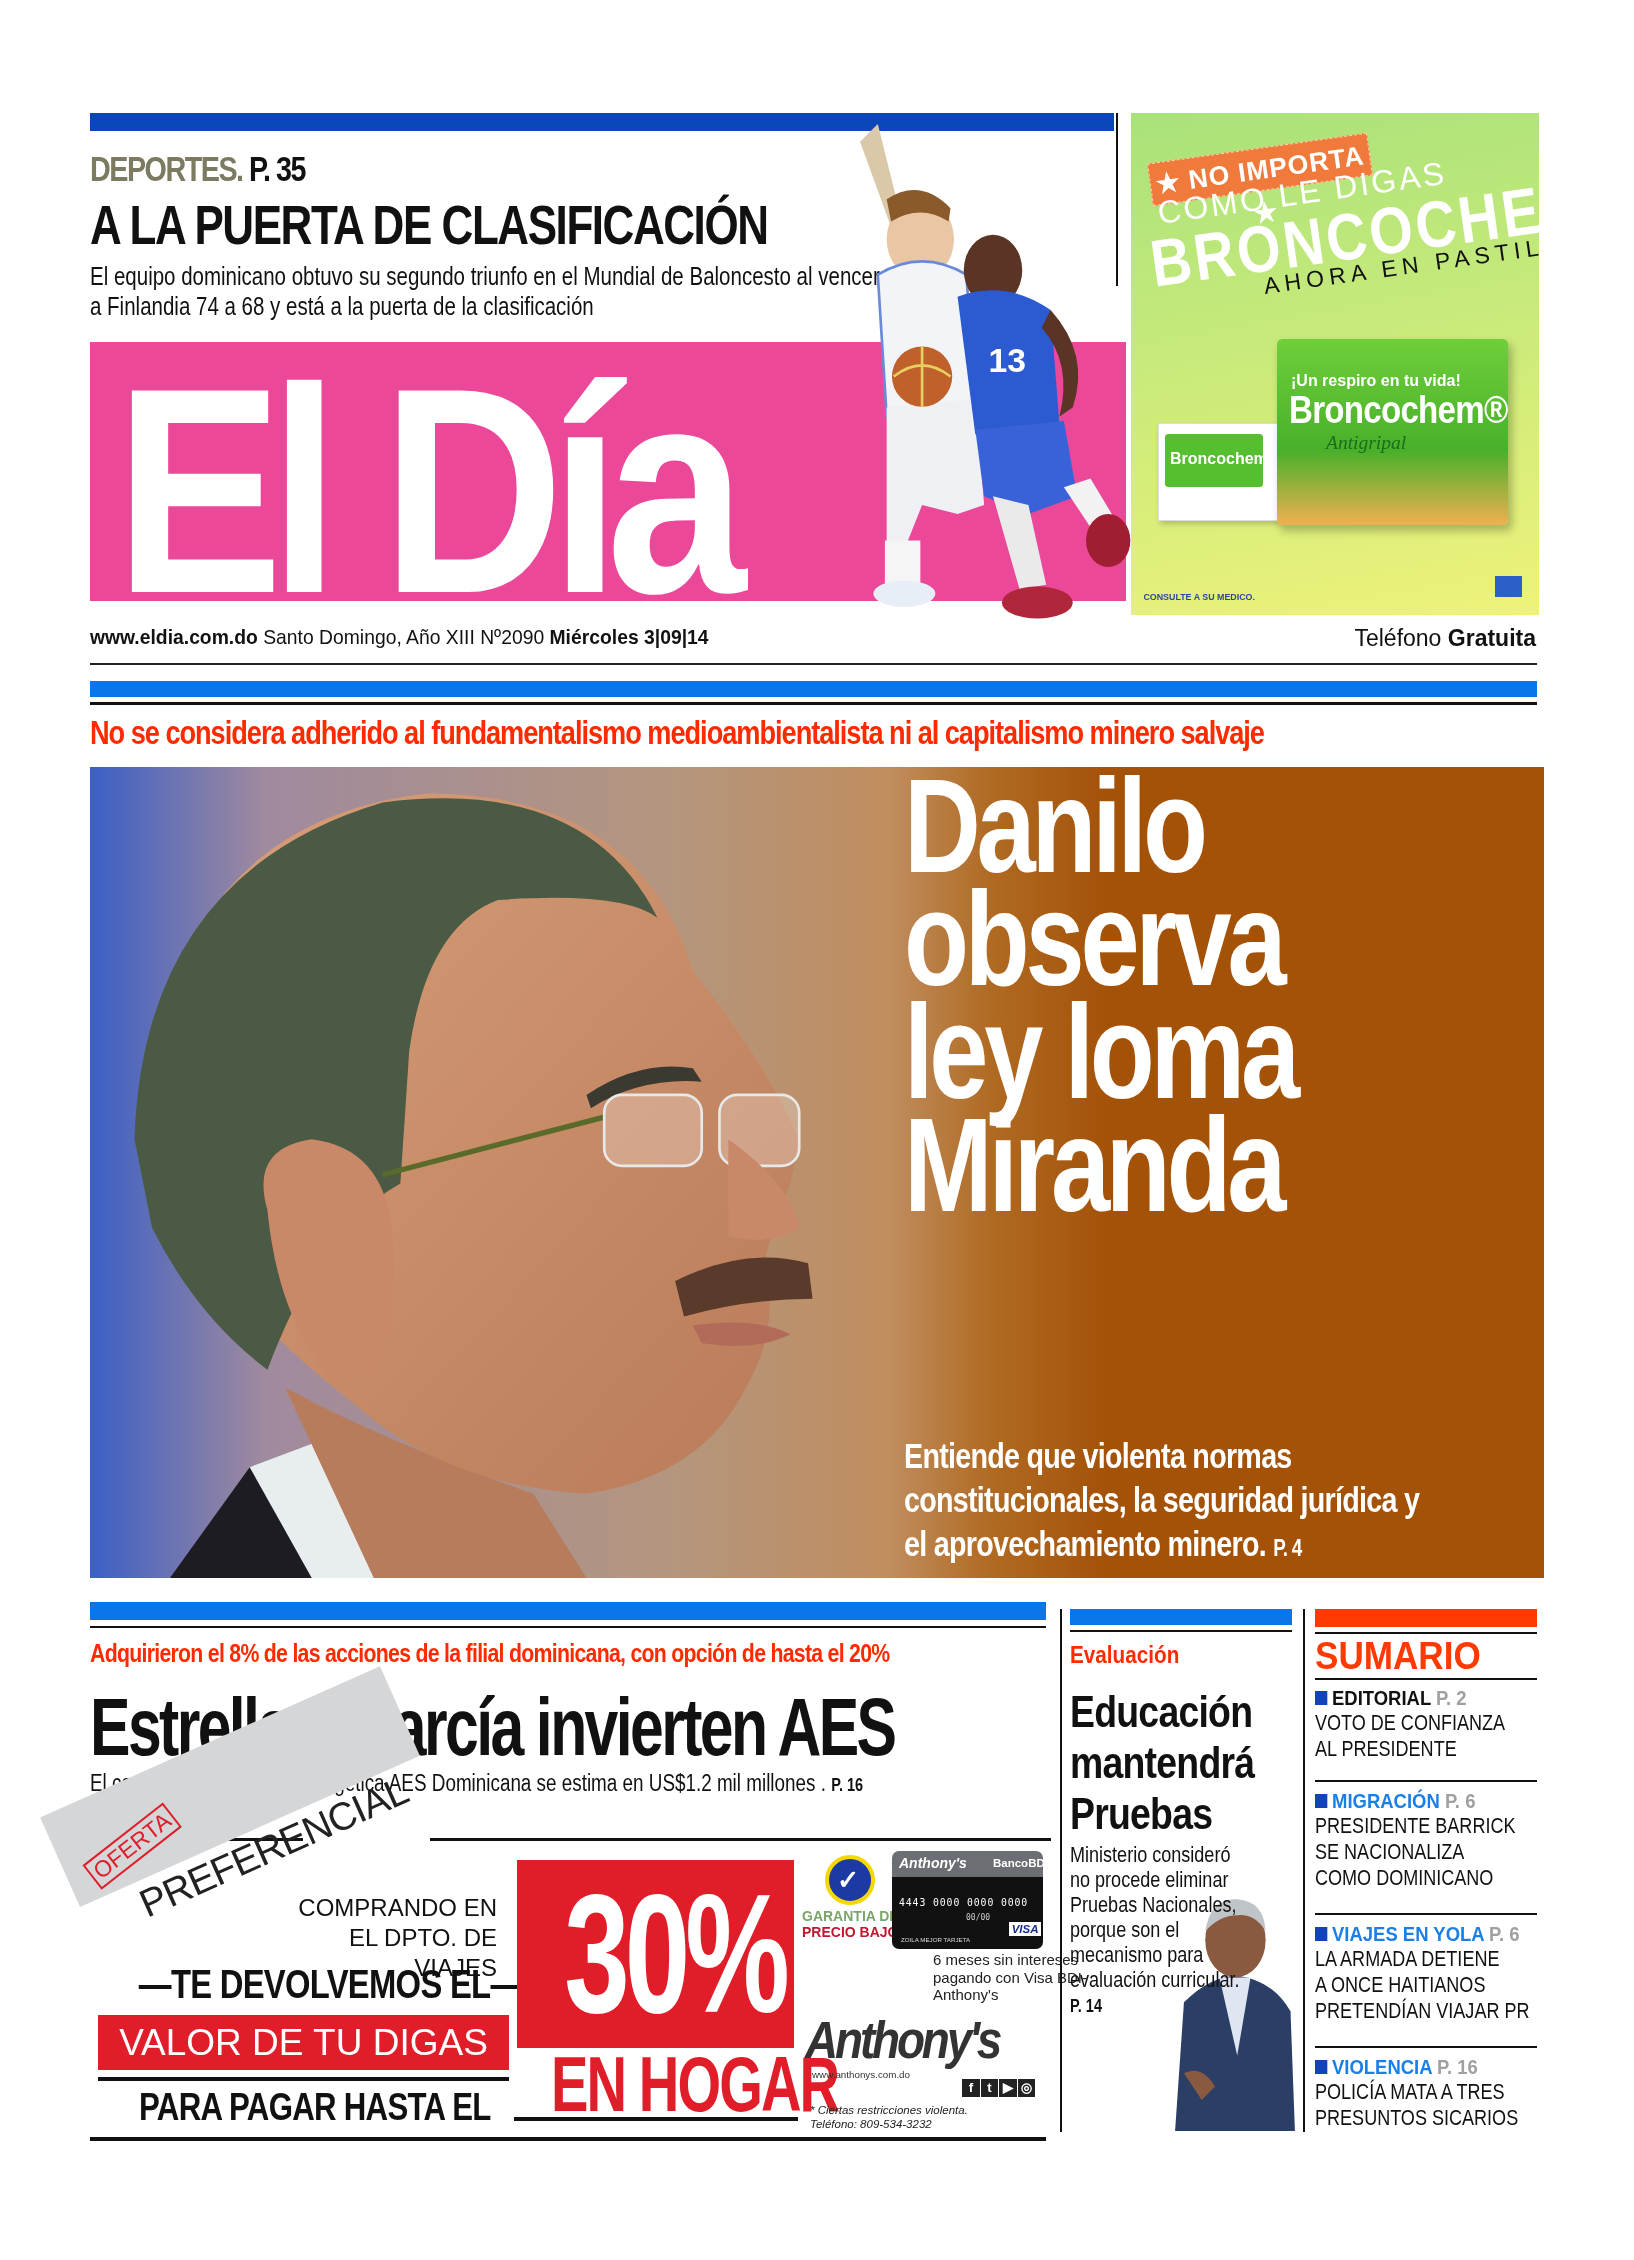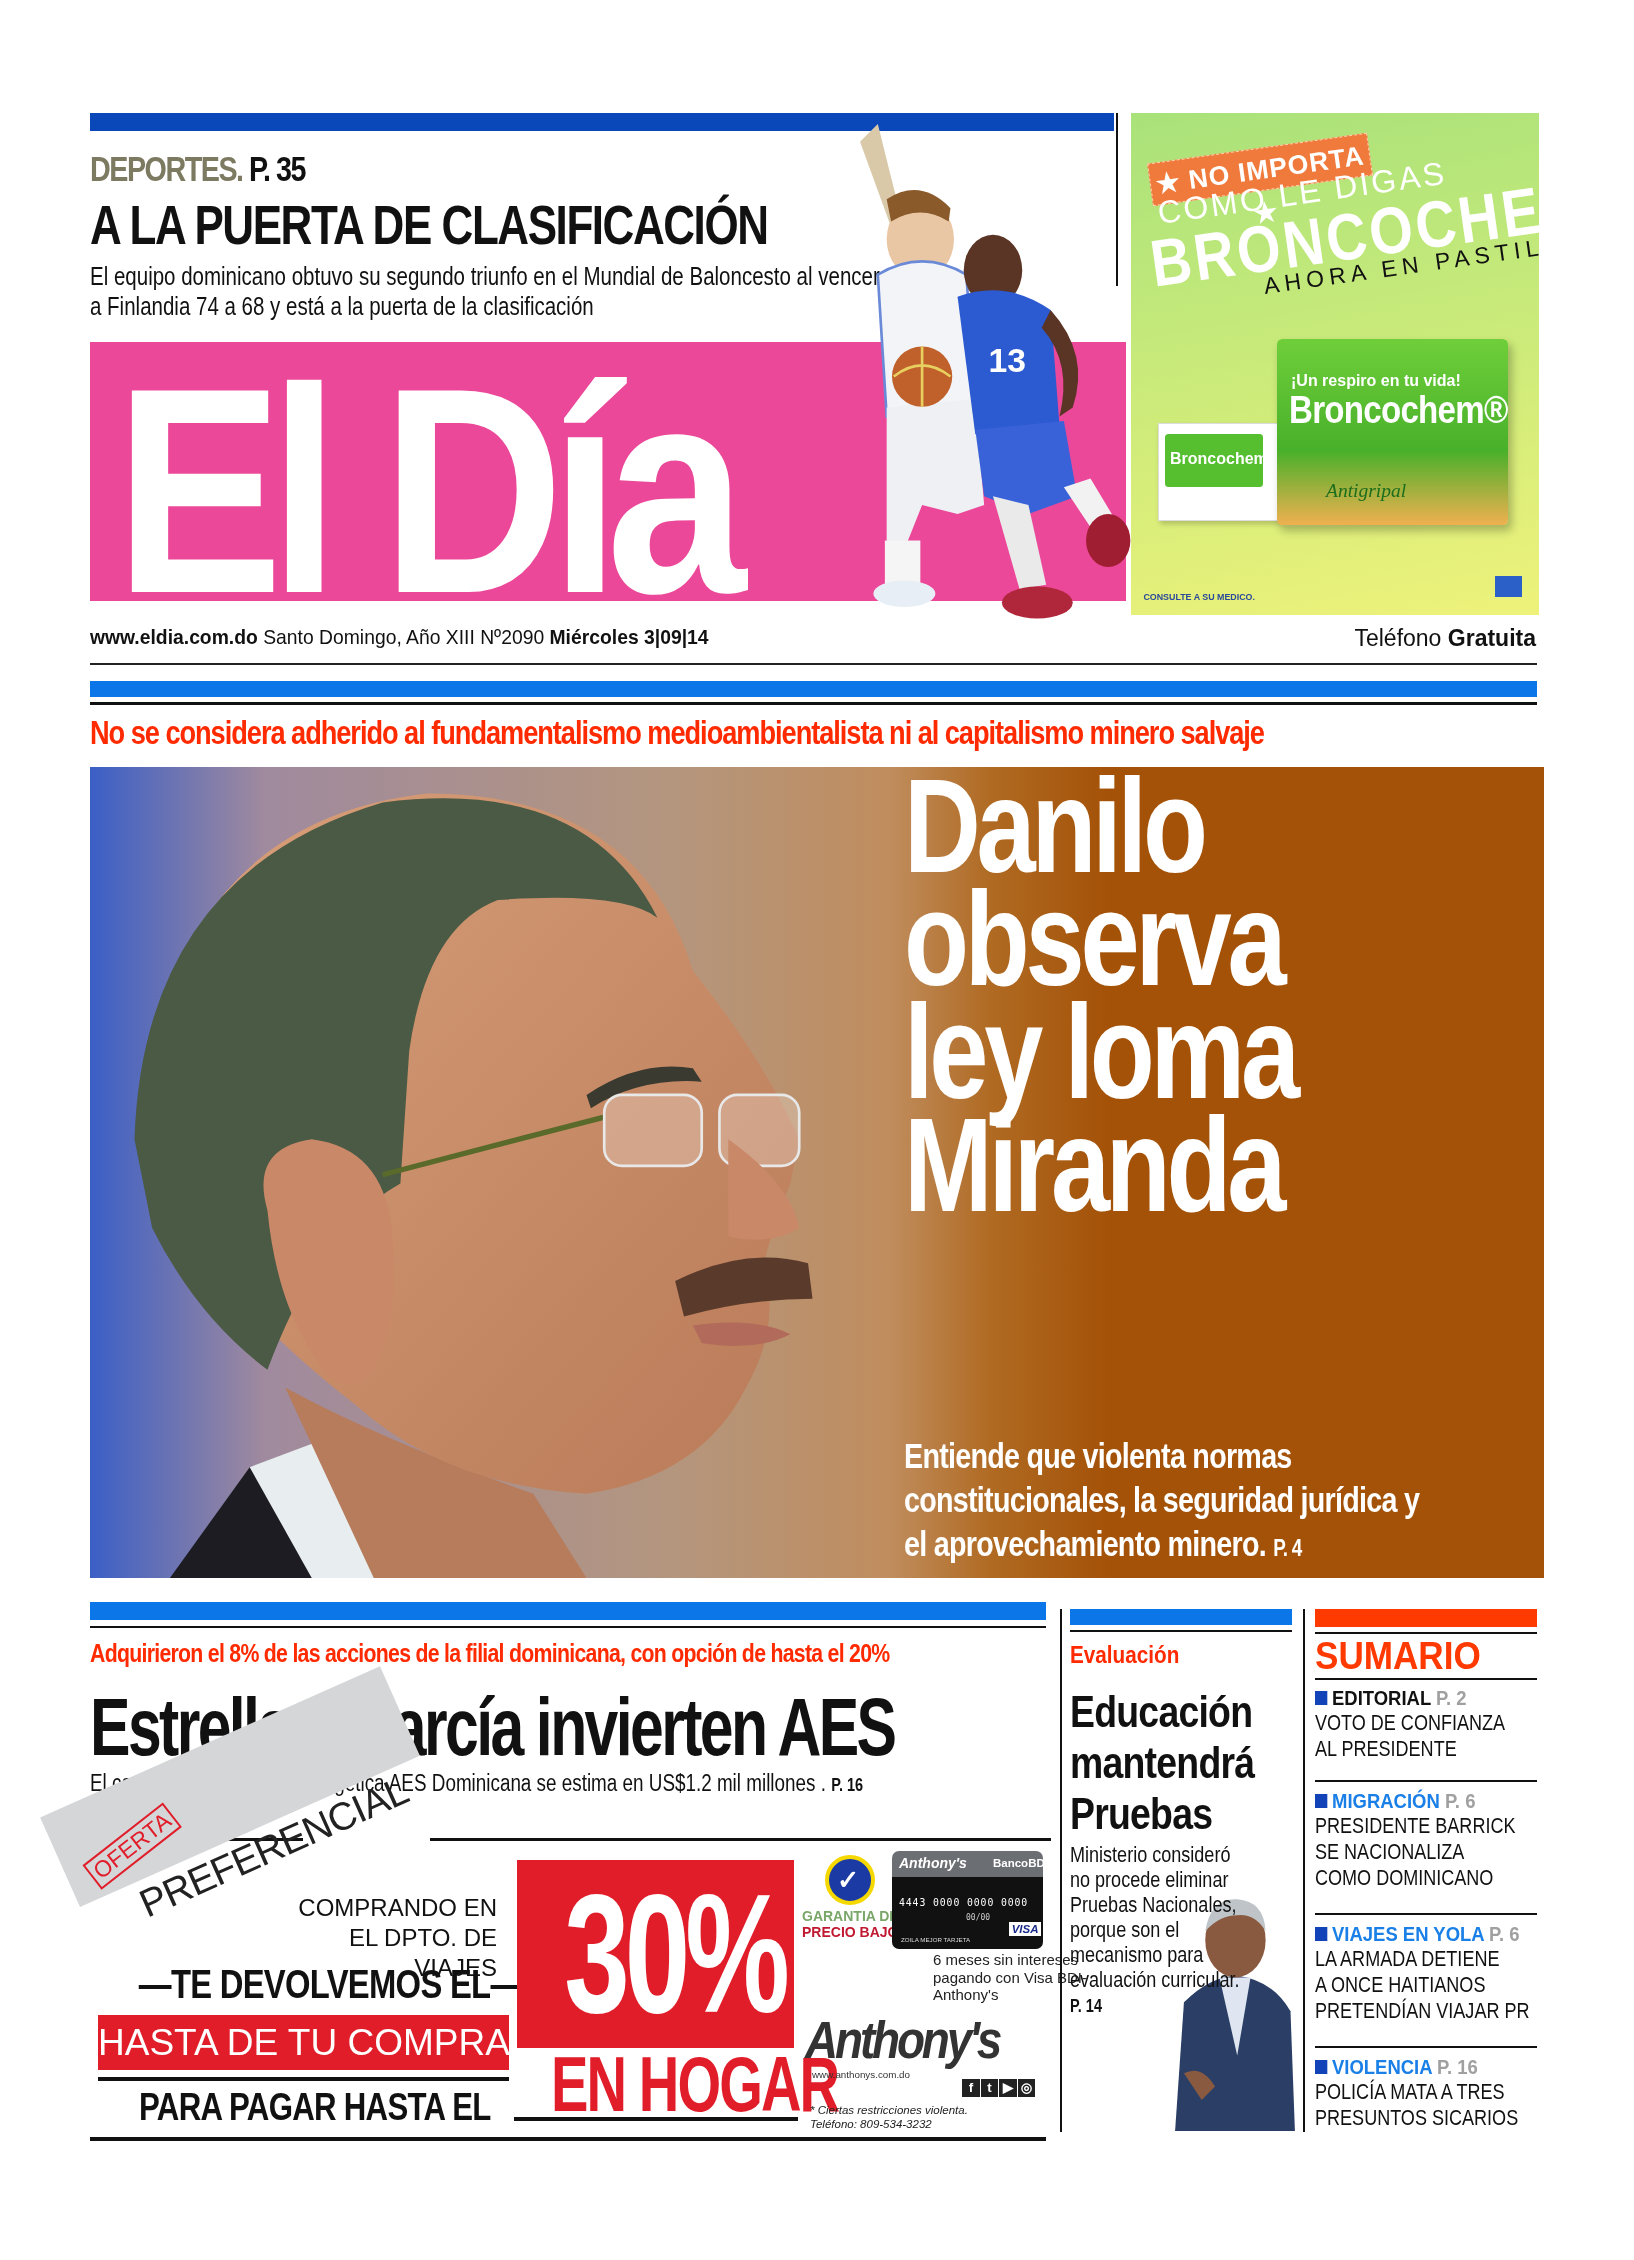--- a/index.html
+++ b/index.html
@@ -25,21 +25,21 @@
 
   
   #ad-broncochem { left: 1131px; top: 113px; width: 408px; height: 502px; background: linear-gradient(170deg, #a9e27a 0%, #c8ea7a 45%, #eef27a 100%); overflow: hidden; }
   #ad-ribbon { left: 17.7px; top: 35px; width: 222px; height: 43px; background: #f07a3c; transform: rotate(-8deg); color: #fff; font-weight: 700; font-size: 26.6px; text-align: center; line-height: 43px; letter-spacing: 0.9px; border: 1.8px dashed #ffd2b0; }
   #ad-line1 { left: 26.6px; top: 82px; color: #fff; font-size: 32px; letter-spacing: 2.7px; transform: rotate(-8deg); transform-origin: left; white-space: nowrap; }
   #ad-brand { left: 19.5px; top: 113px; color: #fff; font-size: 66px; font-weight: 700; letter-spacing: 3.5px; transform: rotate(-8deg) scaleX(0.85); transform-origin: left; white-space: nowrap; }
   #ad-tagline { left: 133px; top: 160px; color: #111; font-size: 23px; letter-spacing: 5.3px; transform: rotate(-8deg); transform-origin: left; white-space: nowrap; }
   #ad-box { left: 146px; top: 226px; width: 231px; height: 186px; background: linear-gradient(180deg, #6fcf3a 0%, #48b02a 60%, #f0b050 100%); border-radius: 5.3px; box-shadow: 3.5px 5.3px 8.9px rgba(0,0,0,.25); }
   #ad-box-slogan { left: 160px; top: 259px; color: #fff; font-size: 16px; font-weight: 700; }
   #ad-box-brand { left: 158px; top: 275px; color: #fff; font-size: 39px; font-weight: 700; letter-spacing: -0.9px; transform: scaleX(0.85); transform-origin: left; }
-  #ad-box-sub { left: 195px; top: 319px; color: #1c6d1c; font-size: 19.5px; font-style: italic; font-family: "Liberation Serif", serif; margin-top: 48px; }
+  #ad-box-sub { left: 195px; top: 319px; color: #1c6d1c; font-size: 19.5px; font-style: italic; font-family: "Liberation Serif", serif; }
   #ad-sachet { left: 26.6px; top: 310px; width: 124px; height: 98px; background: #fff; border: 0.9px solid #ddd; box-shadow: 1.8px 2.7px 5.3px rgba(0,0,0,.2); }
   #ad-sachet-inner { left: 34px; top: 321px; width: 98px; height: 53px; background: #55bf30; border-radius: 3.5px; }
   #ad-sachet-brand { left: 39px; top: 337px; color: #fff; font-size: 16px; font-weight: 700; }
   #ad-consult { left: 12.4px; top: 479px; color: #2a4a9a; font-size: 8.9px; font-weight: 700; }
   #ad-maker-logo { left: 364px; top: 463px; width: 26.6px; height: 21px; background: #2a60c8; }
 
   
   #dateline { left: 90px; top: 625px; font-size: 21px; white-space: nowrap; transform: scaleX(0.92); transform-origin: left; }
   #dateline .url { font-weight: 700; }
   #dateline .date { font-weight: 700; }
@@ -257,21 +257,21 @@
 <div id="ad-rule-top-l" class="abs"></div>
 <div id="ad-rule-top-r" class="abs"></div>
 <div id="ad-grey-band" class="abs"></div>
 <div id="ad-oferta" class="abs">OFERTA</div>
 <div id="ad-preferencial" class="abs">PREFERENCIAL</div>
 <div id="ad-comprando" class="abs">
   <div>COMPRANDO EN</div>
   <div>EL DPTO. DE VIAJES</div>
 </div>
 <div id="ad-devolvemos" class="abs">—TE DEVOLVEMOS EL—</div>
-<div id="ad-valor" class="abs">HASTA DE TU COMPRA</div>
+<div id="ad-valor" class="abs">VALOR DE TU DIGAS</div>
 <div id="ad-rule-mid" class="abs"></div>
 <div id="ad-pagar" class="abs">PARA PAGAR HASTA EL</div>
 <div id="ad-30" class="abs"><span>30%</span></div>
 <div id="ad-hogar" class="abs">EN HOGAR</div>
 <div id="ad-rule-hogar" class="abs"></div>
 <div id="ad-garantia-seal" class="abs"></div>
 <div id="ad-garantia-check" class="abs">✓</div>
 <div id="ad-garantia-l1" class="abs">GARANTIA DE</div>
 <div id="ad-garantia-l2" class="abs">PRECIO BAJO</div>
 <div id="ad-card" class="abs"></div>

